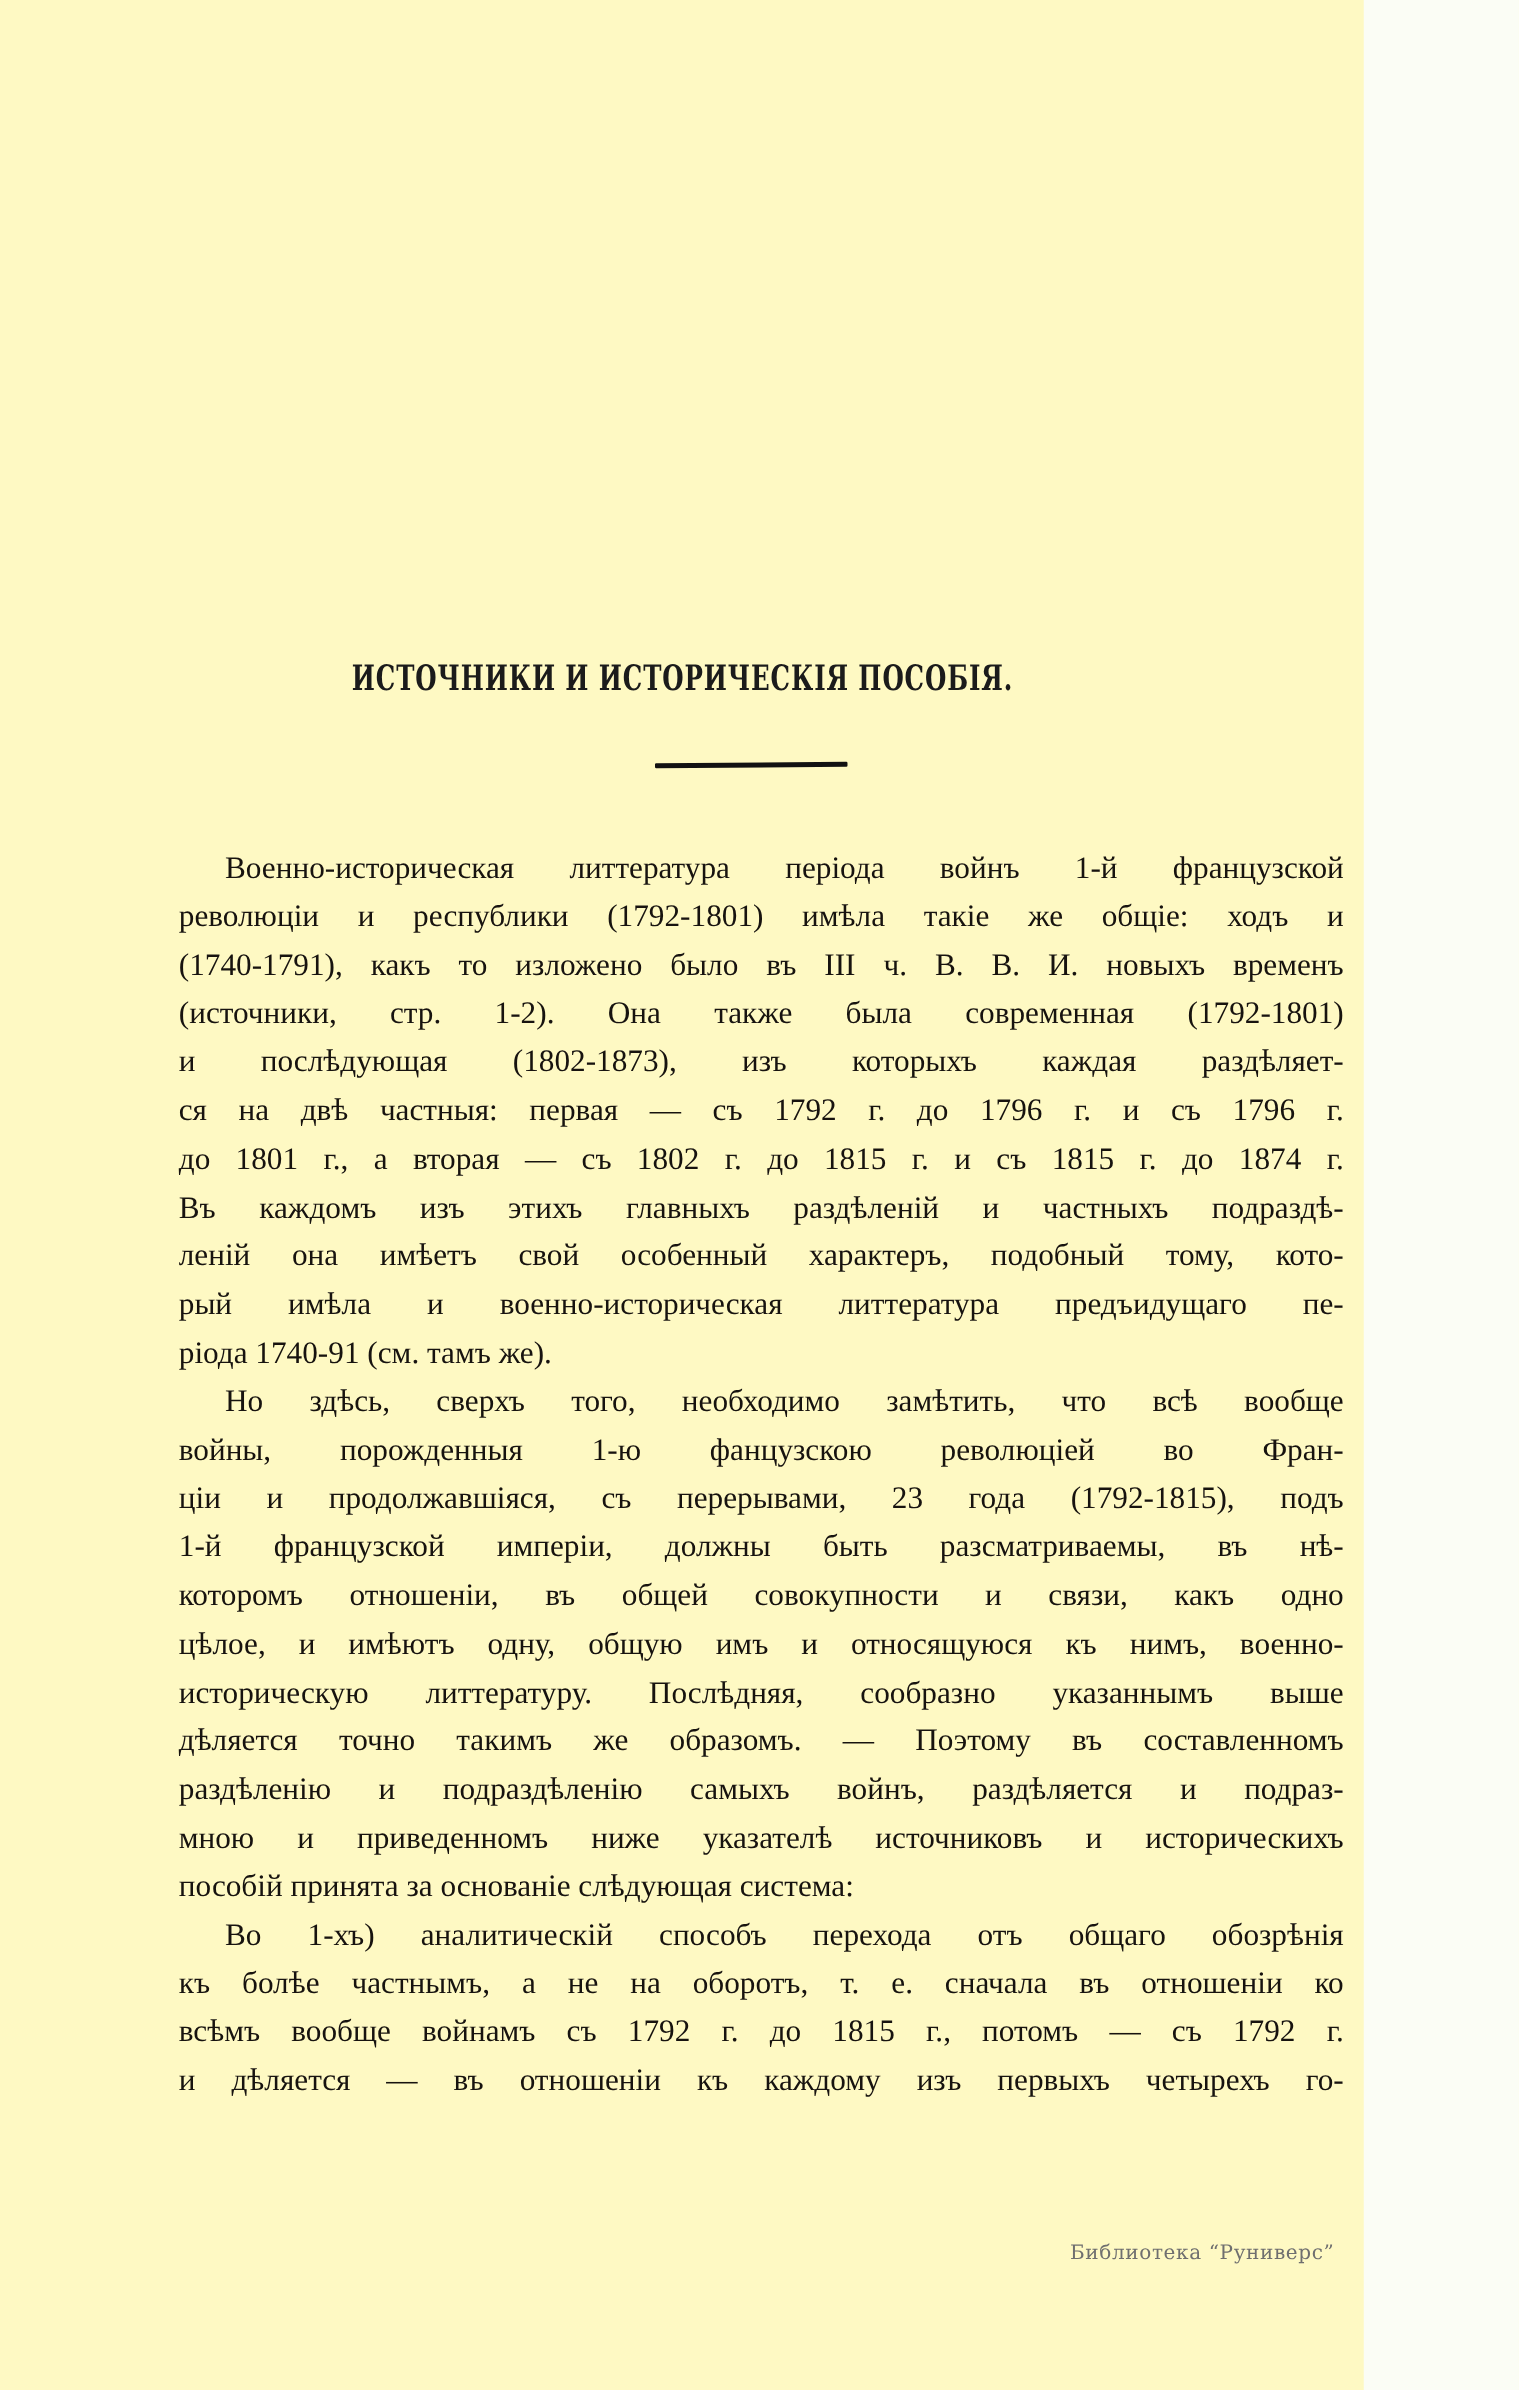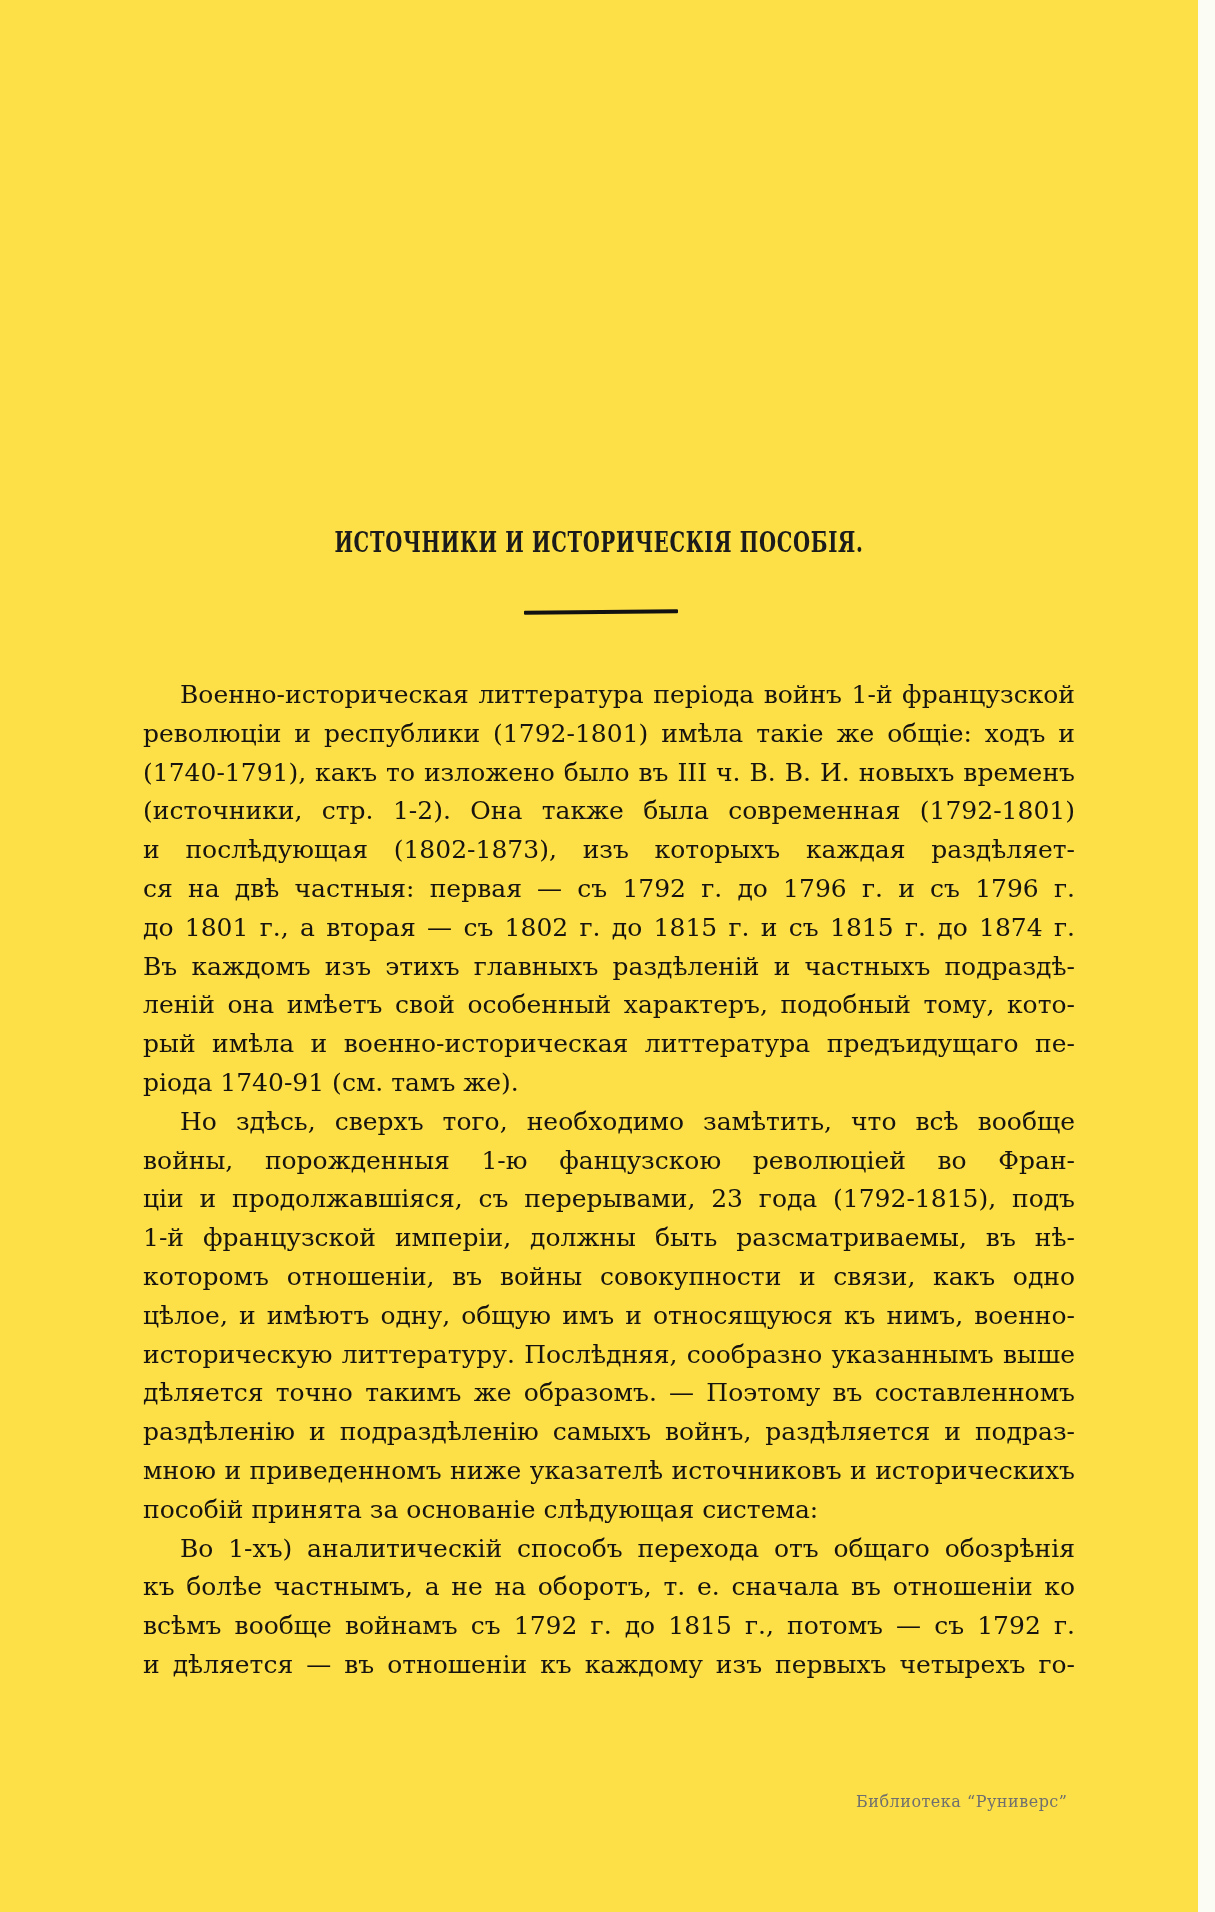--- a/index.html
+++ b/index.html
@@ -1,34 +1,34 @@
 <!DOCTYPE html>
 <html><head>
 <meta charset="utf-8">
 <style>
   html,body{margin:0;padding:0;background:#fbfdf5;}
   .page{
-    position:relative;width:1198px;height:1912px;background:#fde047;
+    position:relative;width:1091px;height:1912px;background:#fef9c3;
     font-family:"DejaVu Serif","DejaVu Sans",serif;color:#17130f;overflow:hidden;
   }
   .title{
     position:absolute;top:526px;left:0;width:100%;margin:0;
     text-align:center;font-size:28px;font-weight:700;letter-spacing:1px;
     white-space:nowrap;color:#1b1b1b;
   }
   .title-in{display:inline-block;transform:scaleX(0.70);transform-origin:center;}
   .divider{
     position:absolute;top:610px;left:524px;width:154px;height:4px;
     background:#121212;transform:rotate(-0.5deg);border-radius:1px;
   }
   .bodytext{
     position:absolute;top:676px;left:143px;width:932px;
     font-size:25px;line-height:38.8px;
   }
-  .ln{text-align:justify;text-align-last:justify;}
+  .ln{text-align:justify;text-align-last:justify;font-family:Liberation Serif, serif;}
   .ln.ind{text-indent:37px;}
   .ln.end{text-align-last:left;}
   .watermark{
     position:absolute;top:1792px;left:856px;width:300px;
     font-size:16px;color:#6f6f6f;letter-spacing:0.5px;
   }
 </style>
 </head>
 <body>
 
@@ -48,21 +48,21 @@
     <div class="ln">до 1801 г., а вторая — съ 1802 г. до 1815 г. и съ 1815 г. до 1874 г.</div>
     <div class="ln">Въ каждомъ изъ этихъ главныхъ раздѣленій и частныхъ подраздѣ-</div>
     <div class="ln">леній она имѣетъ свой особенный характеръ, подобный тому, кото-</div>
     <div class="ln">рый имѣла и военно-историческая литтература предъидущаго пе-</div>
     <div class="ln end">ріода 1740-91 (см. тамъ же).</div>
 
     <div class="ln ind">Но здѣсь, сверхъ того, необходимо замѣтить, что всѣ вообще</div>
     <div class="ln">войны, порожденныя 1-ю фанцузскою революціей во Фран-</div>
     <div class="ln">ціи и продолжавшіяся, съ перерывами, 23 года (1792-1815), подъ</div>
     <div class="ln">1-й французской имперіи, должны быть разсматриваемы, въ нѣ-</div>
-    <div class="ln">которомъ отношеніи, въ войны совокупности и связи, какъ одно</div>
+    <div class="ln">которомъ отношеніи, въ общей совокупности и связи, какъ одно</div>
     <div class="ln">цѣлое, и имѣютъ одну, общую имъ и относящуюся къ нимъ, военно-</div>
     <div class="ln">историческую литтературу. Послѣдняя, сообразно указаннымъ выше</div>
     <div class="ln">дѣляется точно такимъ же образомъ. — Поэтому въ составленномъ</div>
     <div class="ln">раздѣленію и подраздѣленію самыхъ войнъ, раздѣляется и подраз-</div>
     <div class="ln">мною и приведенномъ ниже указателѣ источниковъ и историческихъ</div>
     <div class="ln end">пособій принята за основаніе слѣдующая система:</div>
 
     <div class="ln ind">Во 1-хъ) аналитическій способъ перехода отъ общаго обозрѣнія</div>
     <div class="ln">къ болѣе частнымъ, а не на оборотъ, т. е. сначала въ отношеніи ко</div>
     <div class="ln">всѣмъ вообще войнамъ съ 1792 г. до 1815 г., потомъ — съ 1792 г.</div>

